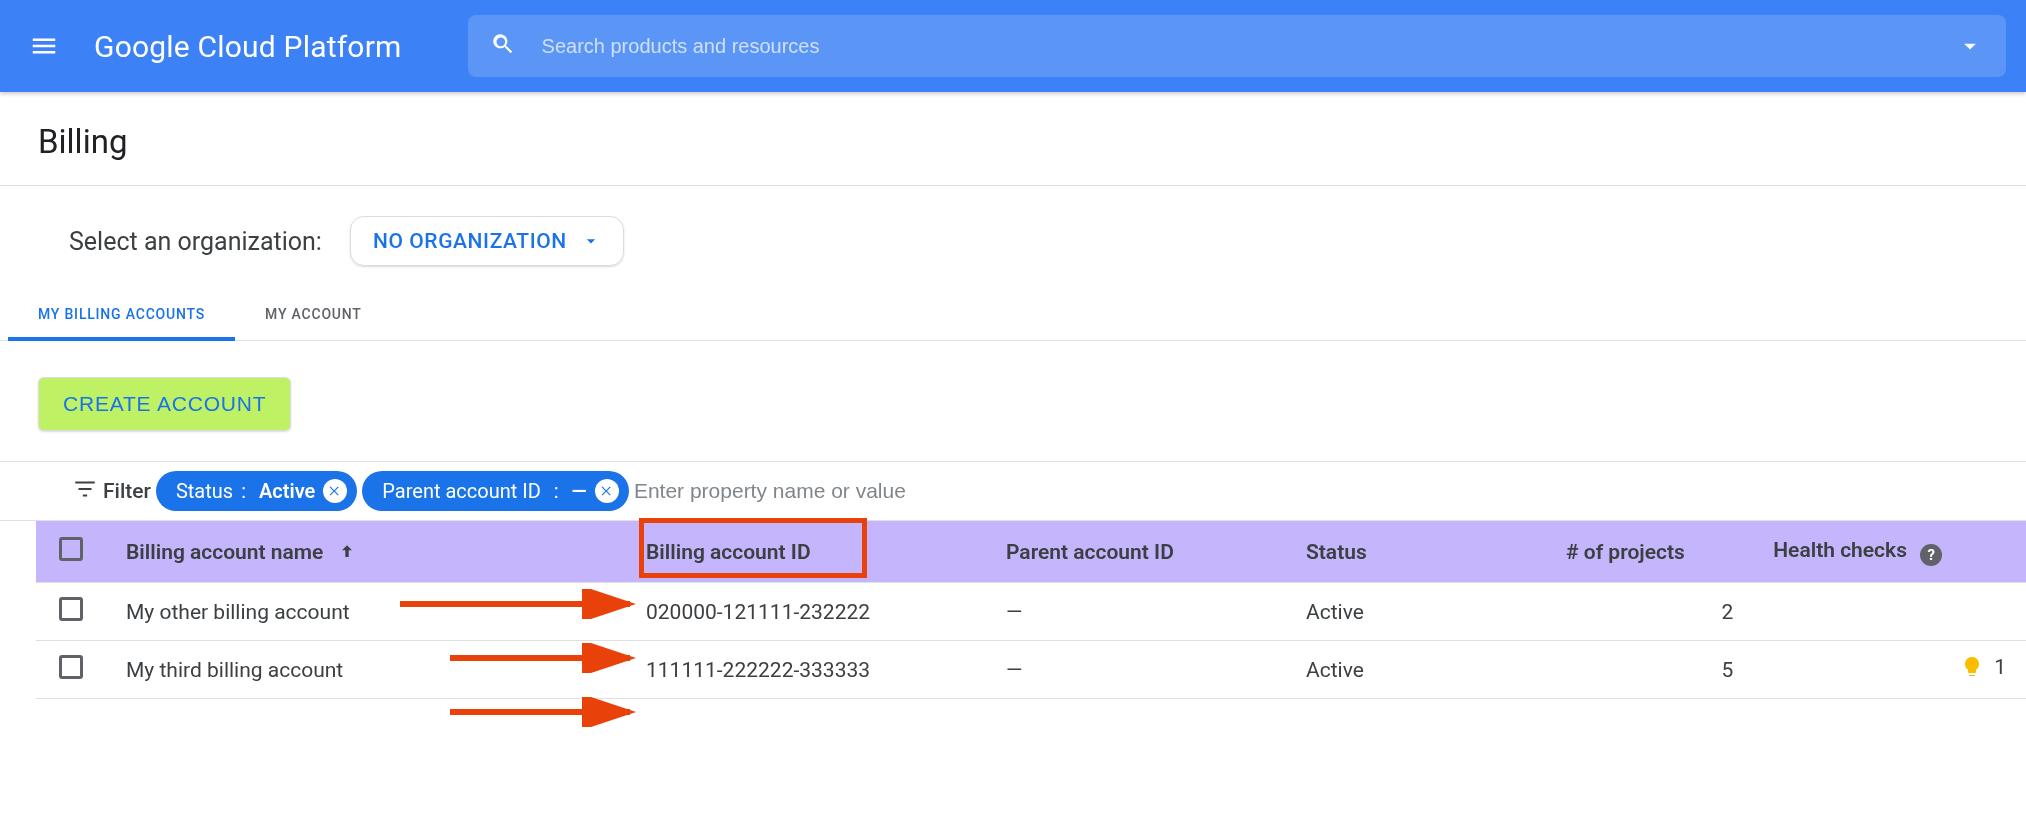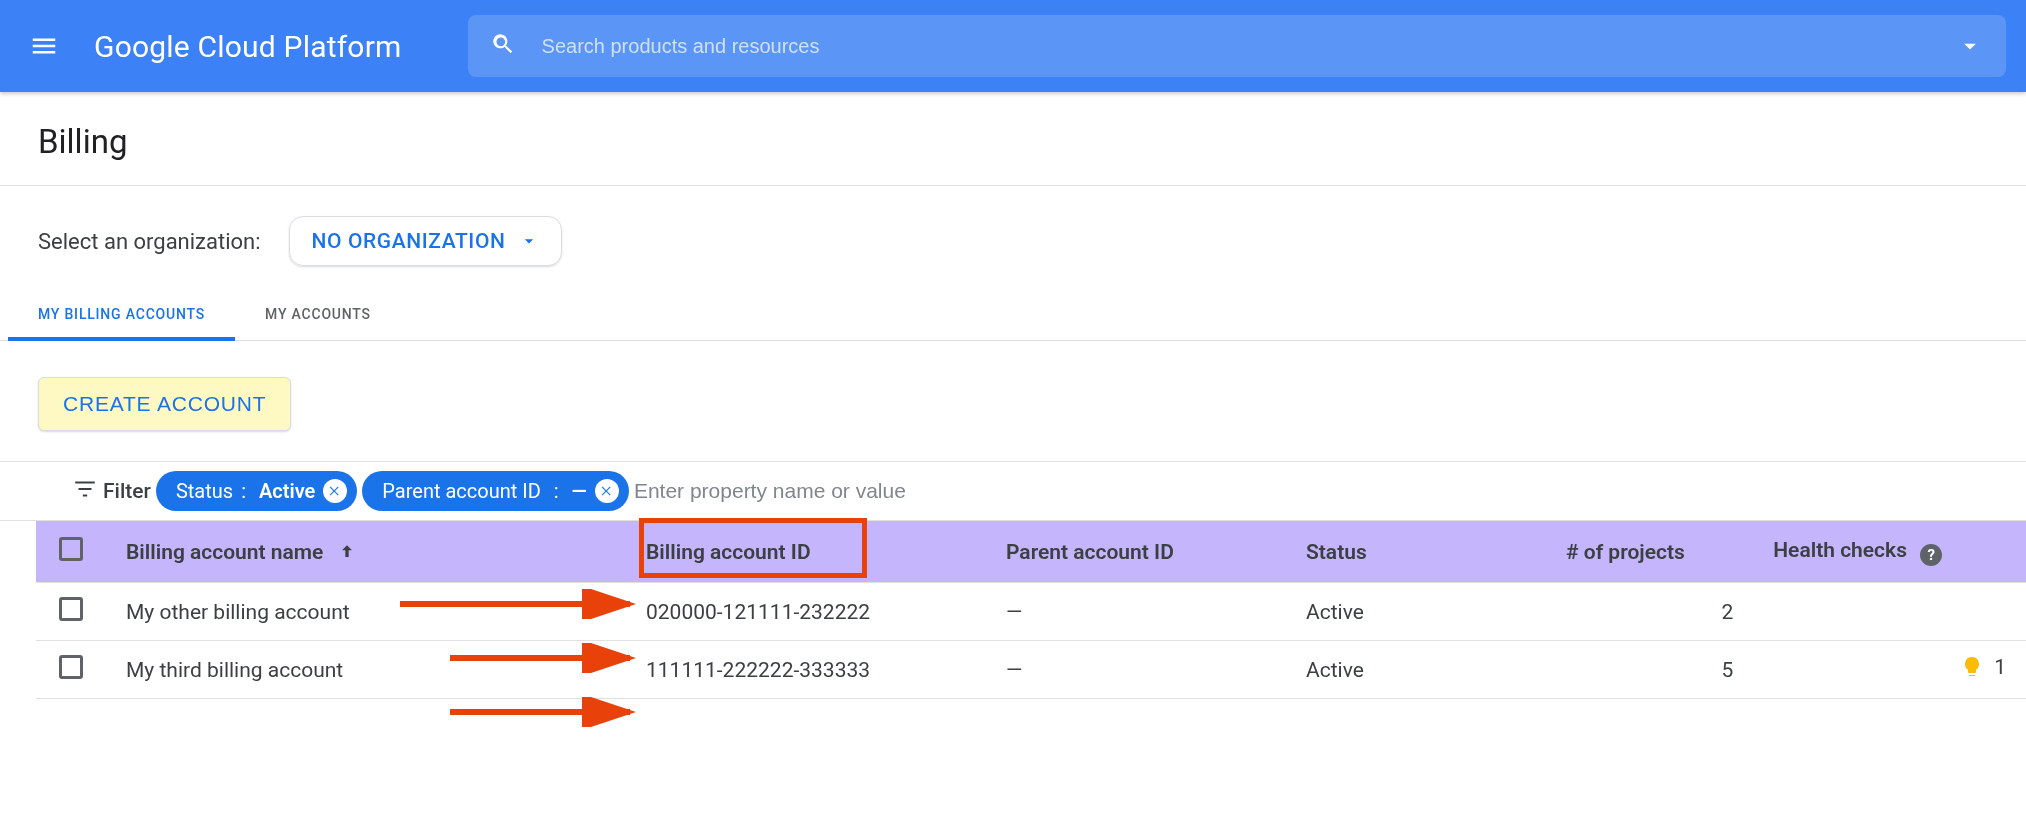--- a/index.html
+++ b/index.html
@@ -61,21 +61,21 @@
   .page-title-row {
     border-bottom: 1px solid #e0e0e0;
     padding: 30px 38px 24px;
   }
   .page-title { font-size: 33px; font-weight: 400; color:#202124; }
 
   .org-row {
     display:flex; align-items:center; gap: 28px;
     padding: 30px 38px 24px;
   }
-  .org-row .lbl { font-size: 22px; color:#3c4043; }
+  .org-row .lbl { font-size: 25px; color:#3c4043;margin-left:31px; }
   .org-select {
     border:1px solid #dadce0;
     border-radius:14px;
     box-shadow: 0 1px 2px rgba(60,64,67,.2);
     padding: 12px 22px;
     display:flex; align-items:center; gap:14px;
     color:#1a73e8;
     font-weight:500;
     font-size:21px;
     letter-spacing:.6px;
@@ -113,21 +113,21 @@
   }
   .create-btn {
     border:1px solid #dadce0;
     border-radius:6px;
     box-shadow: 0 1px 2px rgba(60,64,67,.2);
     padding: 14px 24px;
     color:#1a73e8;
     font-weight:500;
     font-size:21px;
     letter-spacing:.8px;
-    background:#fef9c3;
+    background:#bef264;
     cursor:pointer;
   }
 
   
   .filter-row {
     display:flex; align-items:center; gap:5px;
     padding: 0 38px 0 72px;
     height: 60px;
     border-top:1px solid #e0e0e0;
     border-bottom:1px solid #e0e0e0;
@@ -254,21 +254,21 @@
     <div class="org-select">
       <span>NO ORGANIZATION</span>
       <svg viewBox="0 0 24 24">
           <path d="M7 10l5 5 5-5z"></path>
         </svg>
     </div>
   </div>
 
   <div class="tabs">
     <div class="tab active">MY BILLING ACCOUNTS</div>
-    <div class="tab">MY ACCOUNTS</div>
+    <div class="tab">MY ACCOUNT</div>
   </div>
 
   <div class="action-row">
     <button class="create-btn">CREATE ACCOUNT</button>
   </div>
 
   <div class="filter-row">
     <span class="filter-icon">
       <svg viewBox="0 0 24 24">
           <path d="M3 5h18v2H3V5zm3 6h12v2H6v-2zm4 6h4v2h-4v-2z"></path>

